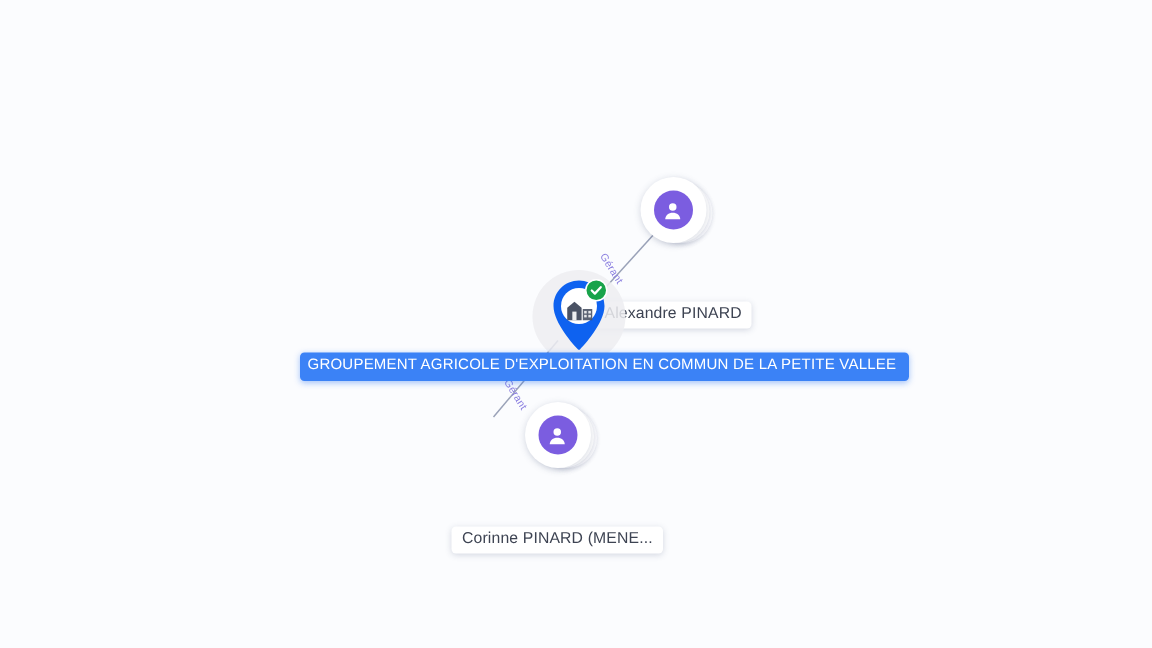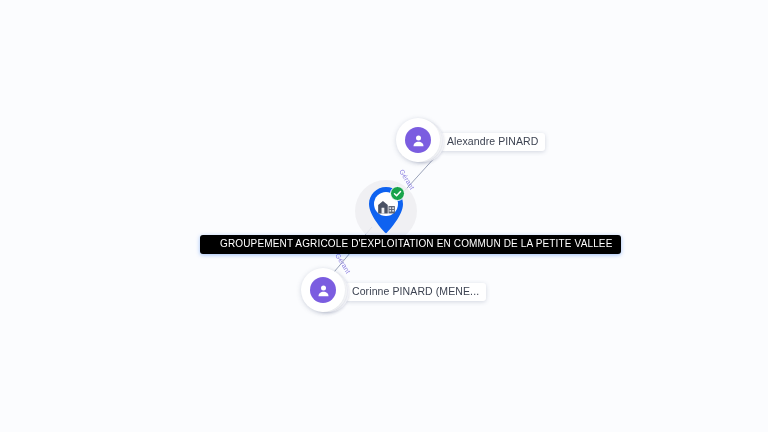--- a/index.html
+++ b/index.html
@@ -29,22 +29,23 @@
     top: 0;
     width: 768px;
     height: 432px;
     pointer-events: none;
   }
 
   
   .node {
     position: absolute;
     display: flex;
-    flex-direction: row;
-    align-items: center;
+    flex-direction: column;
+    align-items: center;
+    gap: 36px;
   }
 
   
   .person-node .avatar-stack {
     position: relative;
     width: 44px;
     height: 44px;
   }
   .person-node .stack-card {
     position: absolute;
@@ -147,26 +148,26 @@
     justify-content: center;
     box-sizing: border-box;
   }
   #company-node .verified-badge svg { display: block; }
 
   
   #company-label {
     position: absolute;
     left: 200px;
     top: 235px;
-    background: #000000;
+    background: #3b82f6;
     color: #ffffff;
     font-size: 10px;
     line-height: 14px;
     letter-spacing: 0.15px;
-    padding: 2px 8px 3px 20px;
+    padding: 2px 8px 3px 5px;
     border-radius: 3px;
     white-space: nowrap;
     box-shadow: 0 1px 4px rgba(14, 98, 240, 0.38);
   }
 
   
   .edge-label {
     position: absolute;
     font-size: 7px;
     line-height: 8px;

